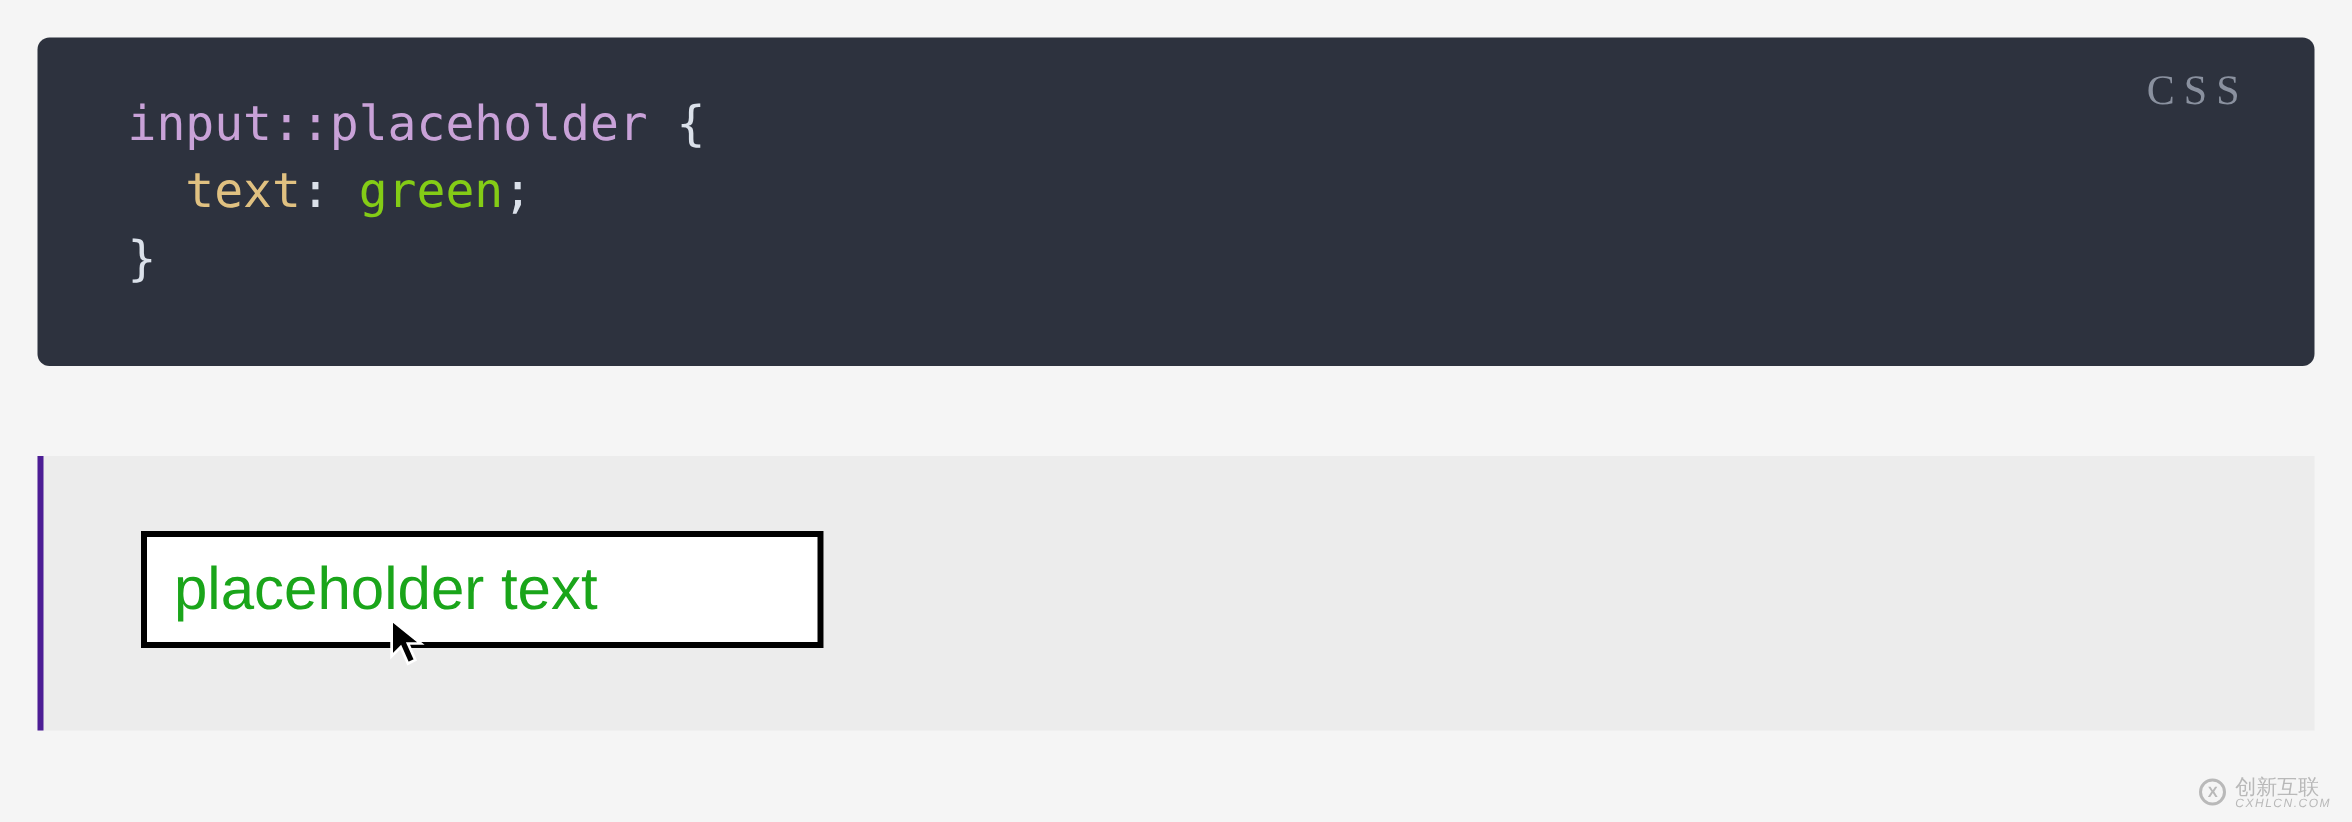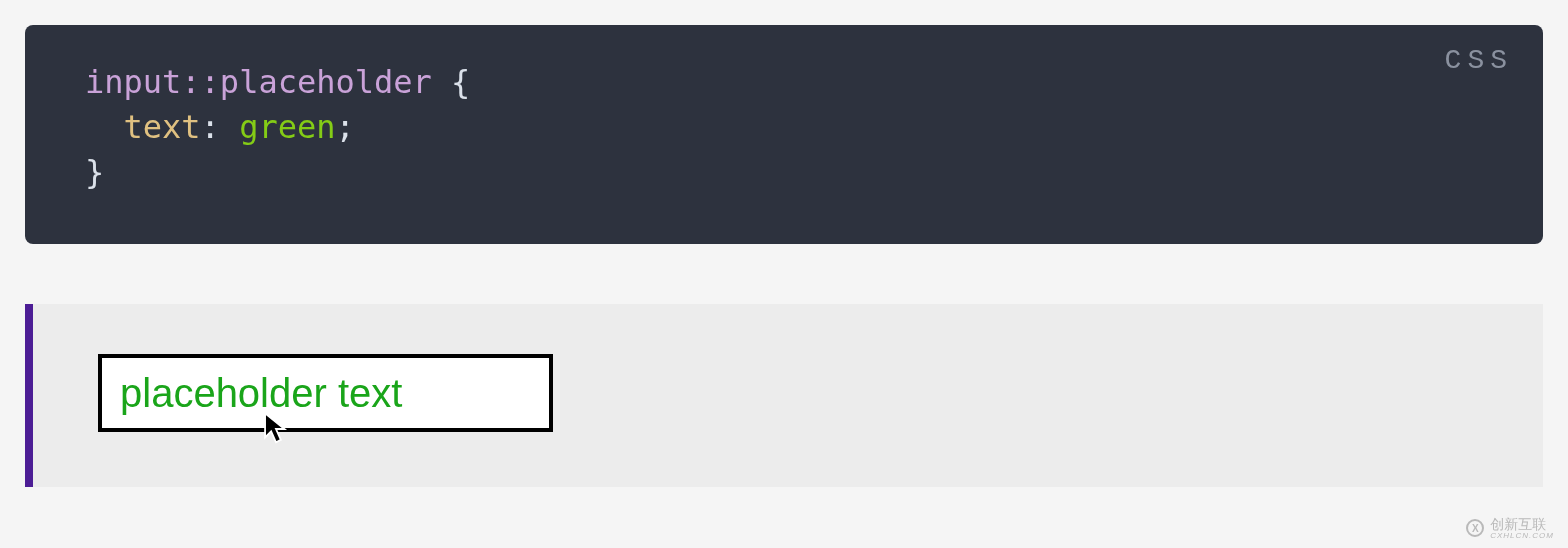--- a/index.html
+++ b/index.html
@@ -17,41 +17,41 @@
   .code-block {
     background: #2d323e;
     border-radius: 8px;
     padding: 35px 60px 50px 60px;
     position: relative;
     margin-bottom: 60px;
   }
   .code-lang-badge {
     position: absolute;
     top: 20px;
-    right: 30px;
+    right: 44px;
     color: #8a919f;
-    font-family: Liberation Mono, monospace;
+    font-family: Liberation Serif, serif;
     font-size: 28px;
     letter-spacing: 6px;
     user-select: none;
   }
   .code-content {
     font-family: ui-monospace, SFMono-Regular, Menlo, Consolas, monospace;
     font-size: 32px;
     line-height: 1.4;
     white-space: pre;
   }
   .tok-selector { color: #c9a2d8; margin-top: 32px; }
   .tok-brace    { color: #dbe1ea; }
   .tok-prop     { color: #e0c181; }
   .tok-punct    { color: #dbe1ea; }
   .tok-value    { color: #84cc16; }
 
   .example-box {
-    border-left: 8px solid #4c1d95;
+    border-left: 4px solid #4c1d95;
     background: #ececec;
     padding: 50px 65px 55px 65px;
   }
   .demo-input-wrap {
     position: relative;
     display: inline-block;
   }
   .demo-input {
     width: 455px;
     height: 78px;

